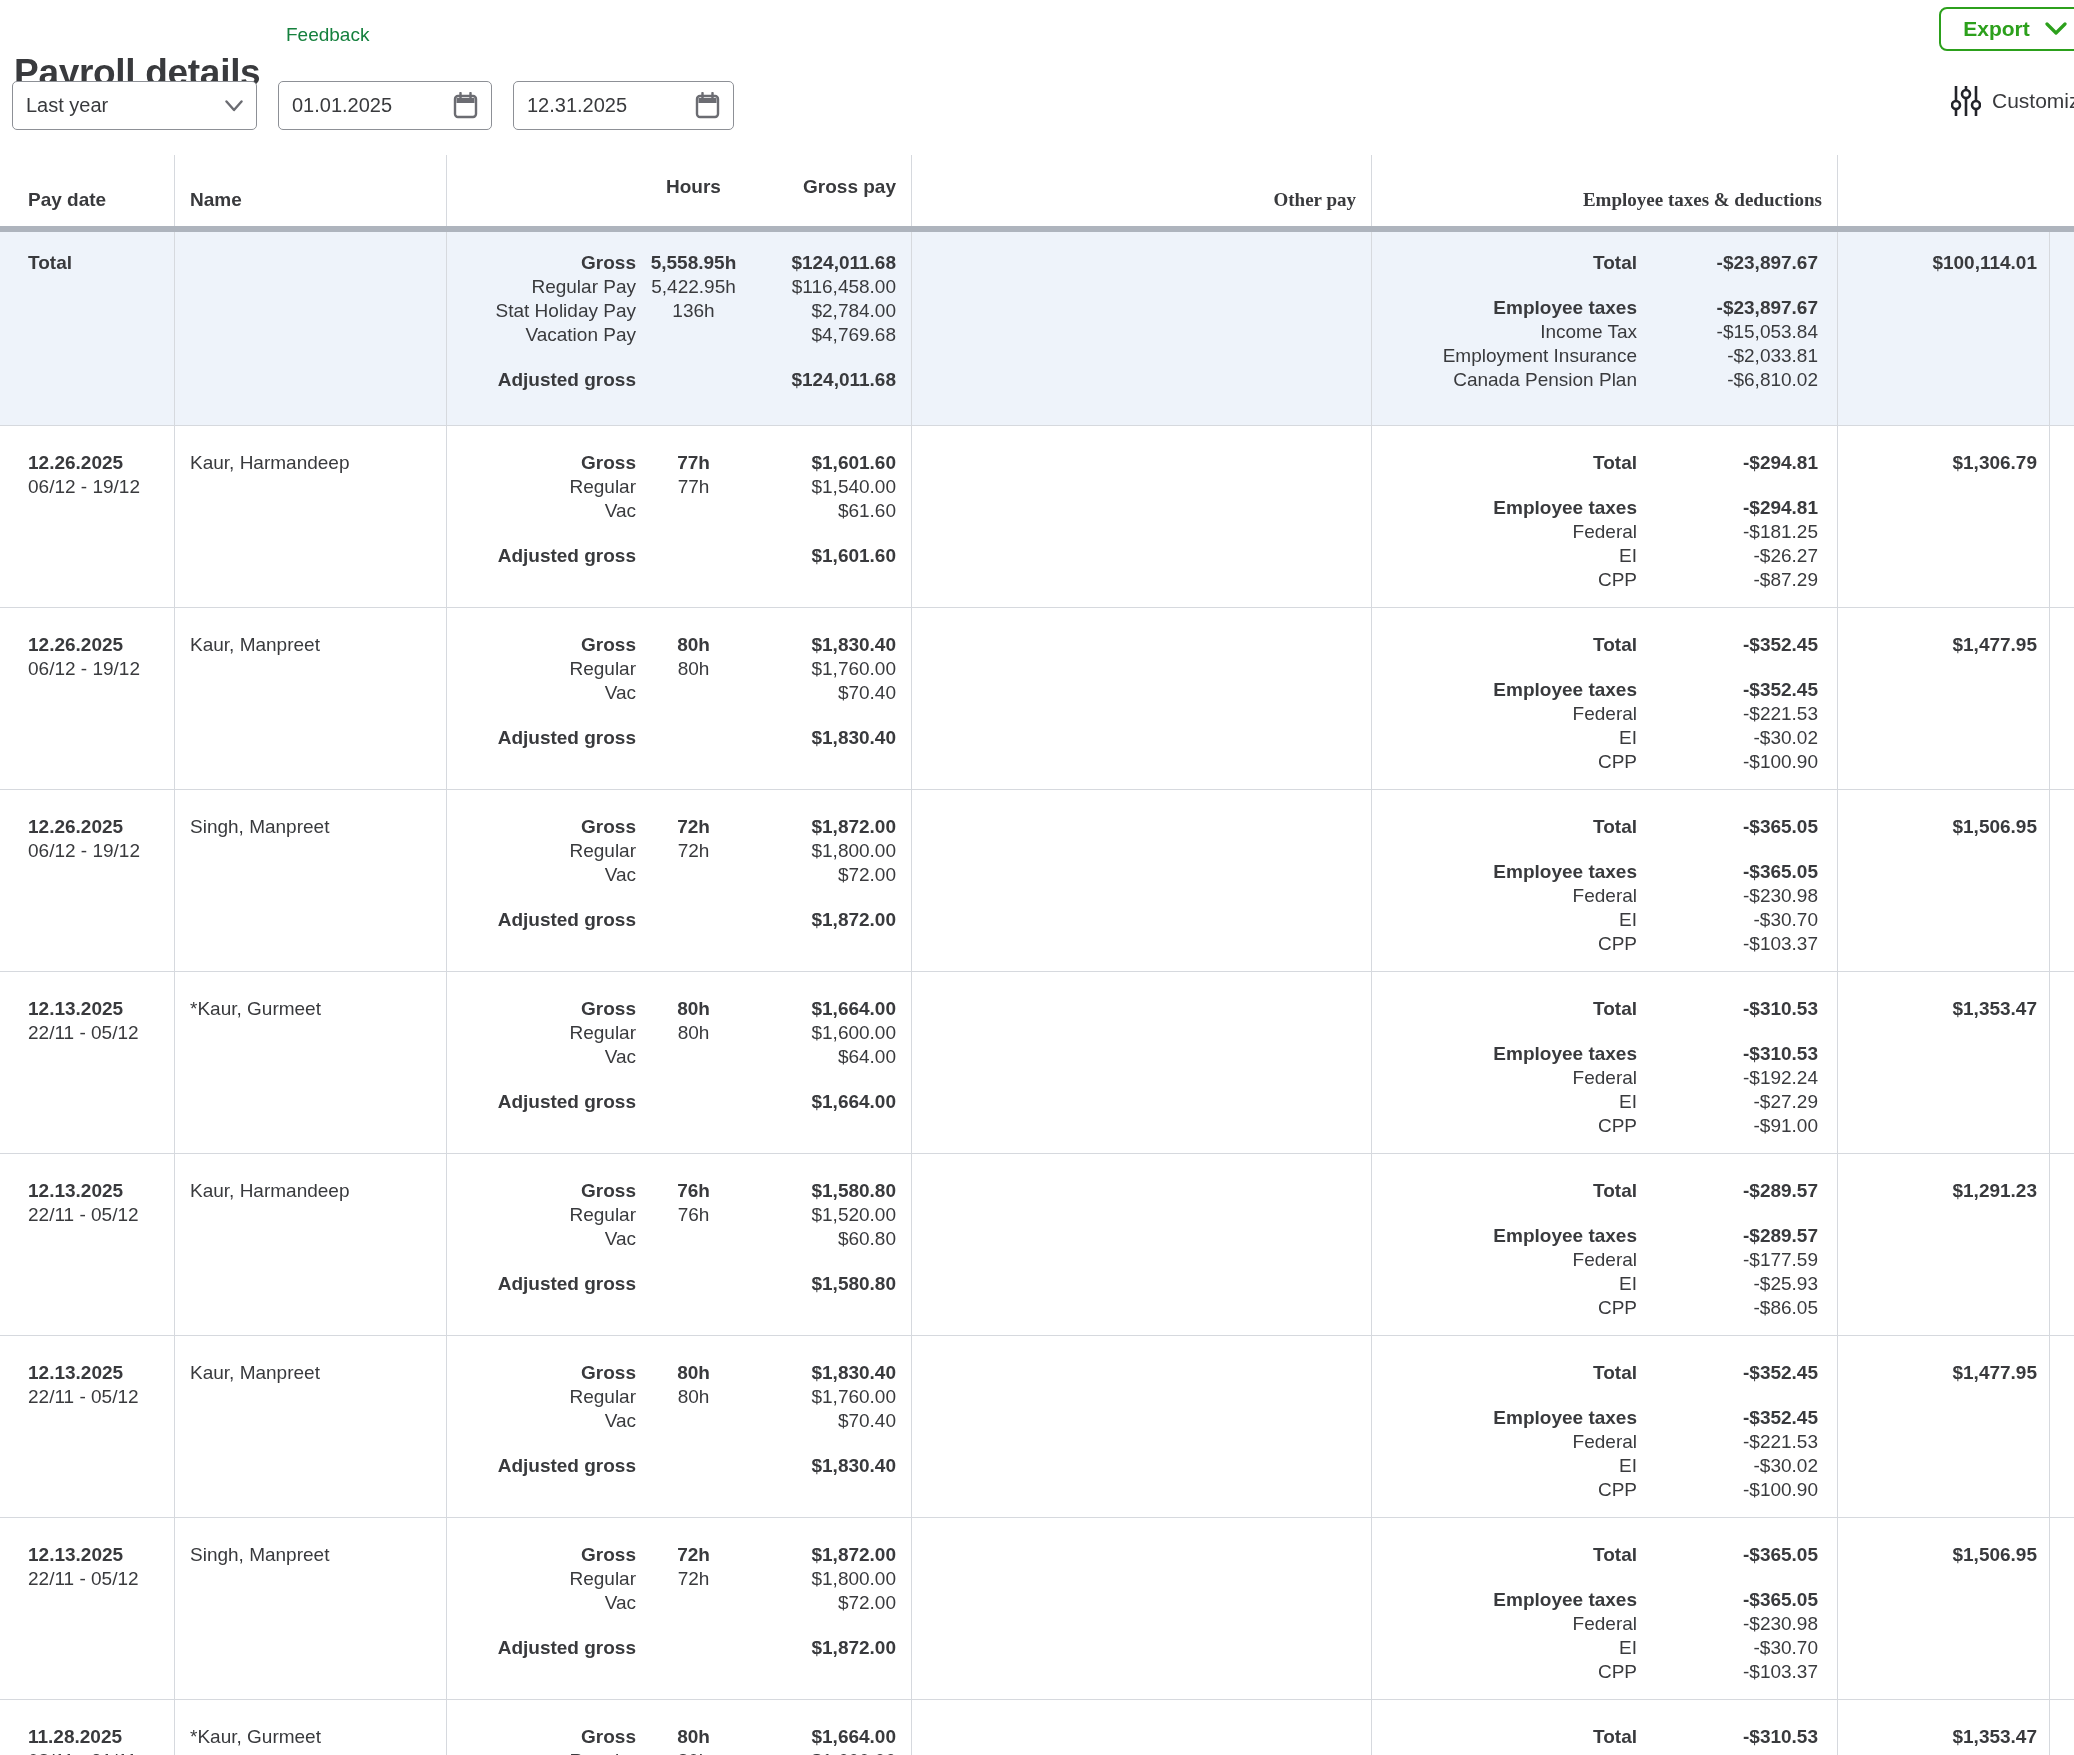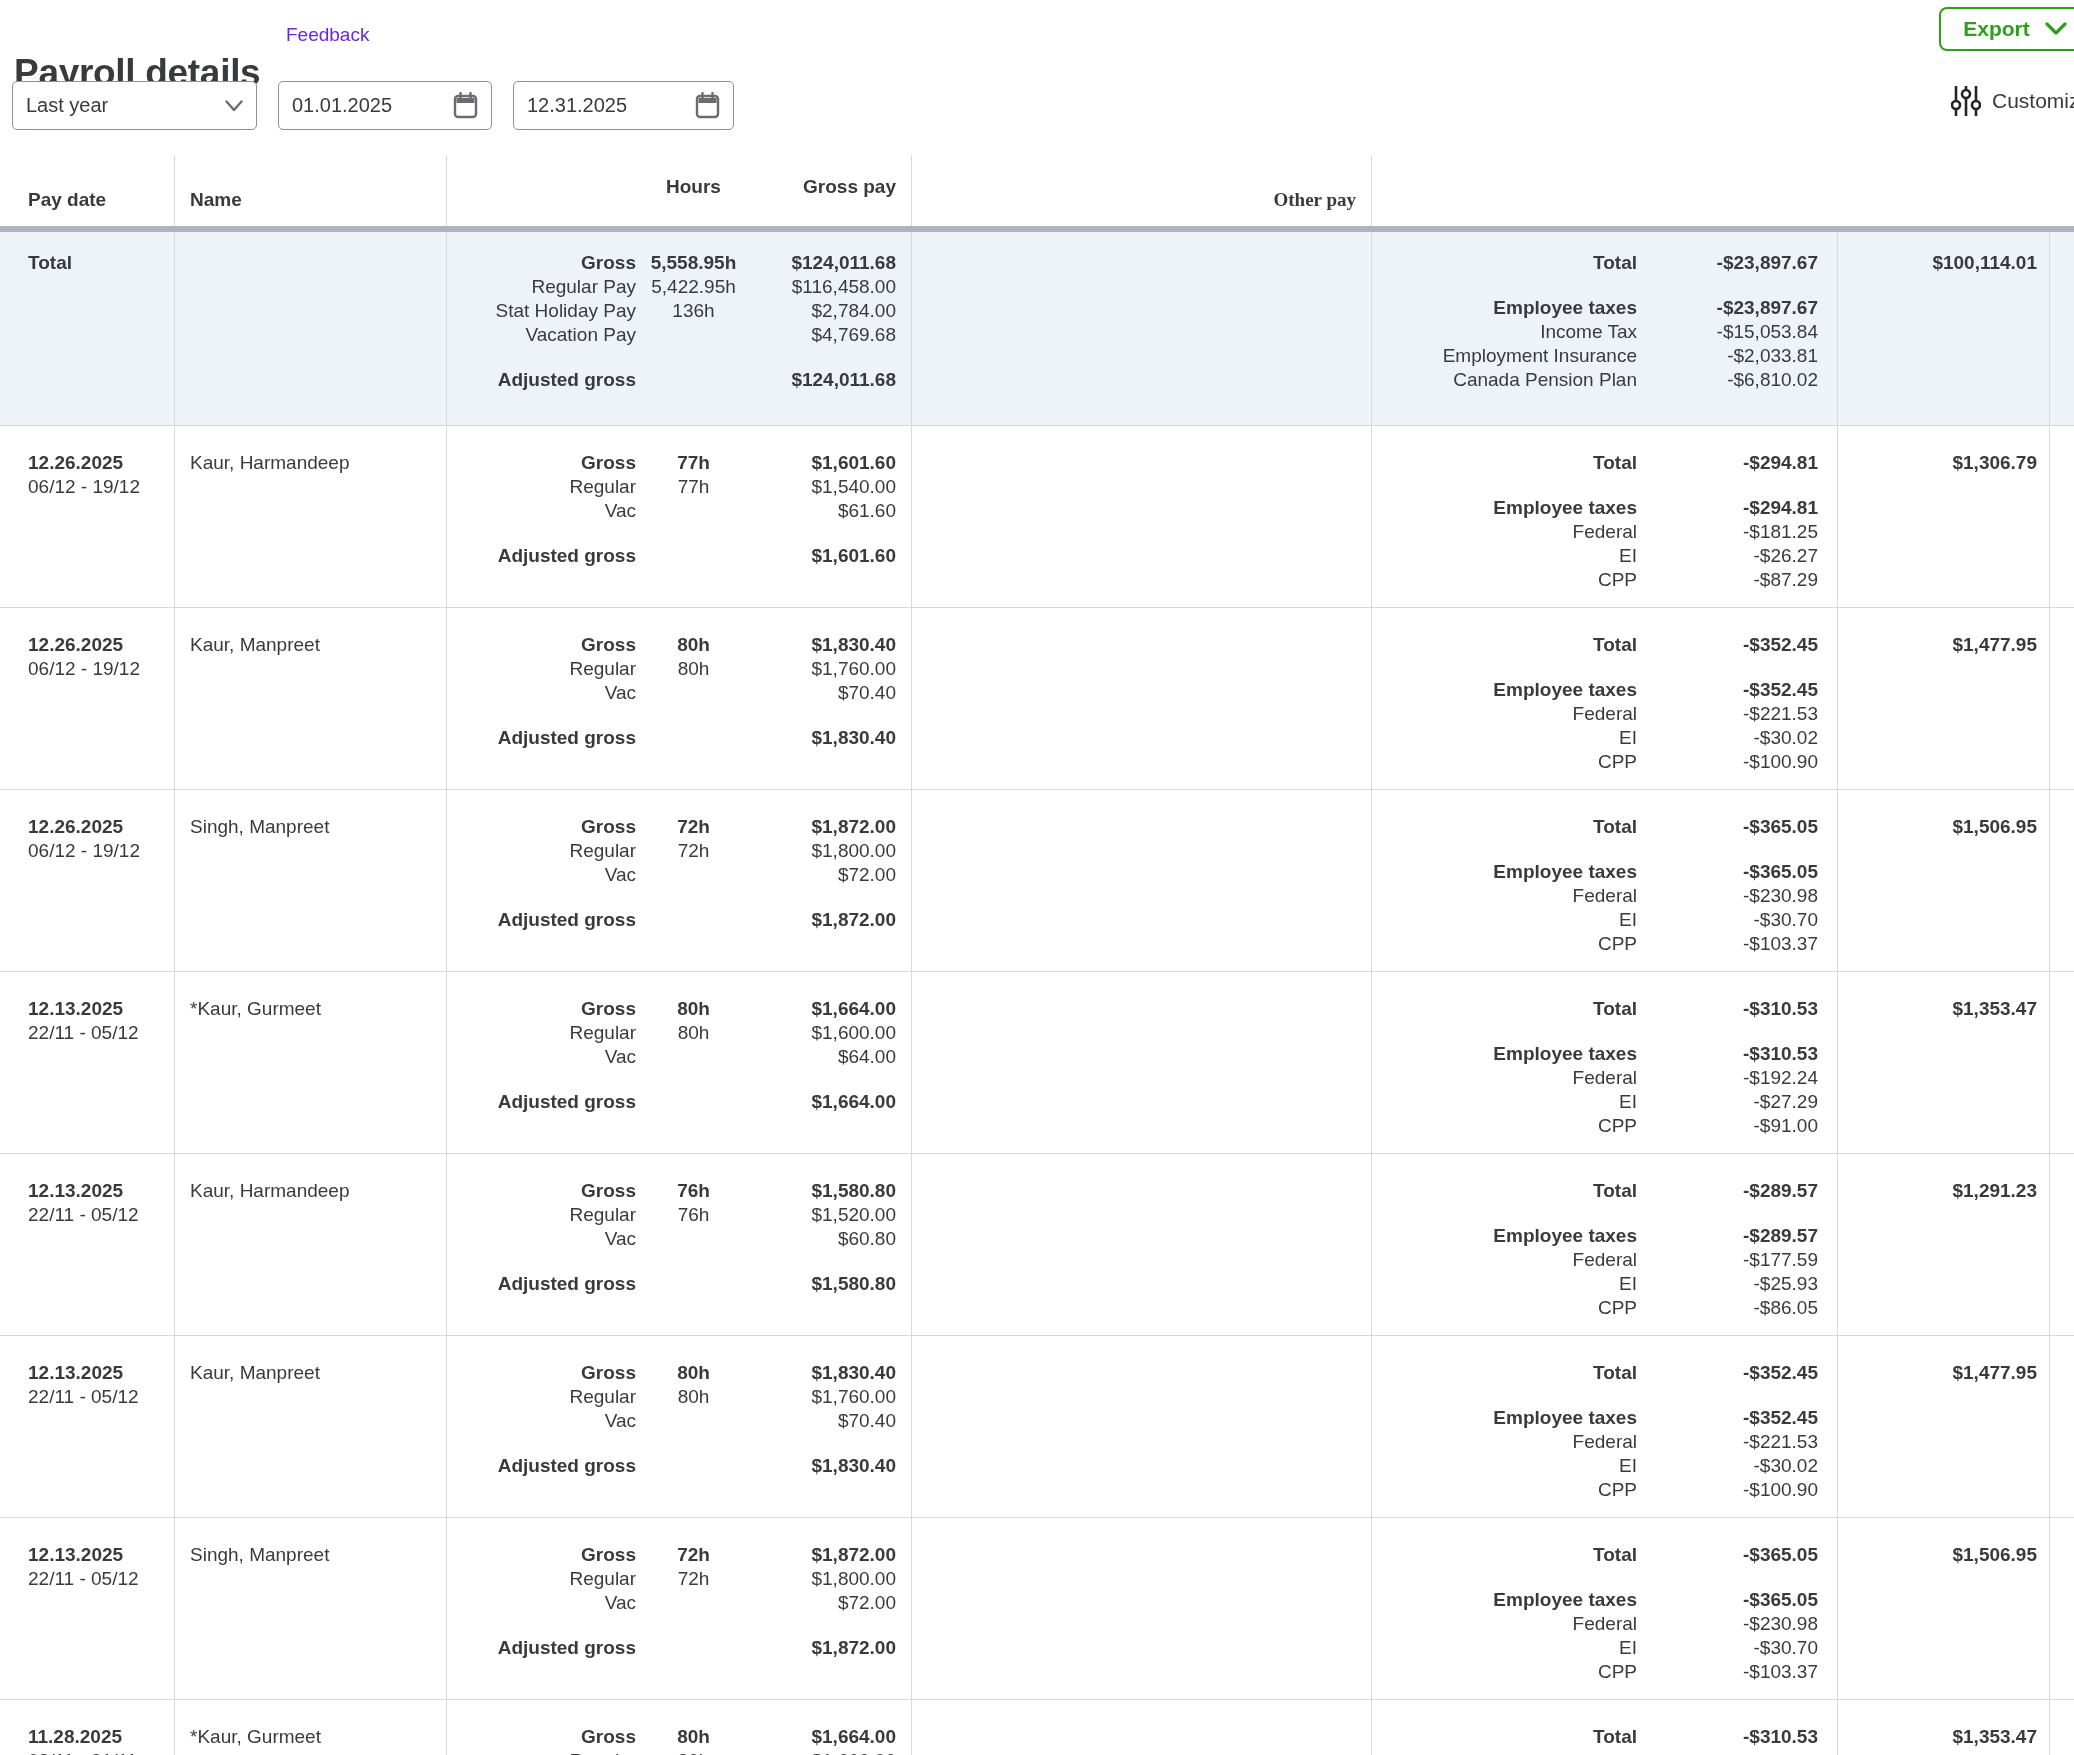--- a/index.html
+++ b/index.html
@@ -2,21 +2,21 @@
 <html><head>
 <meta charset="utf-8">
 <style>
   * { margin:0; padding:0; box-sizing:border-box; }
   html,body { width:2074px; height:1755px; overflow:hidden; background:#fff; }
   body { font-family:"Liberation Sans", sans-serif; color:#393a3d; position:relative; }
 
   .page { position:relative; width:2074px; height:1755px; overflow:hidden; }
 
   .page-title { position:absolute; top:6px; left:14px; font-size:37px; font-weight:700; letter-spacing:-0.3px;margin-top:46px; }
-  .feedback-link { position:absolute; top:24px; left:286px; font-size:19px; color:#6d28d9; cursor:pointer; }
+  .feedback-link { position:absolute; top:24px; left:286px; font-size:19px; color:#15803d; cursor:pointer; }
 
   .export-btn { position:absolute; top:7px; left:1939px; width:152px; height:44px;
     border:2px solid #2ca01c; border-radius:8px; background:#fff; color:#2ca01c;
     display:flex; align-items:center; justify-content:center; gap:15px;
     font-size:21px; font-weight:700; cursor:pointer; }
 
   .customize { position:absolute; top:84px; left:1951px; display:flex; align-items:center; gap:11px;
     font-size:21px; white-space:nowrap; cursor:pointer; }
 
   .filters { position:absolute; top:81px; left:12px; display:flex; gap:21px; }
@@ -140,20 +140,21 @@
       <div class="th-paydate">Pay date</div>
       <div class="th-name">Name</div>
       <div style="display:block; padding-bottom:12px;">
         <div class="line" style="height:100%; align-items:end; padding-bottom:15px;">
           <span class="lbl"></span>
           <span class="hrs">Hours</span>
           <span class="amt">Gross pay</span>
         </div>
       </div>
       <div class="th-right15">Other pay</div>
+      <div class="th-right15">Employee taxes &amp; deductions</div>
       <div></div>
     </div>
 
     <div class="gray-bar"></div>
 
     <div class="grid total-row">
       <div class="cell-date b">Total</div>
       <div></div>
       <div>
         <div class="line b">

